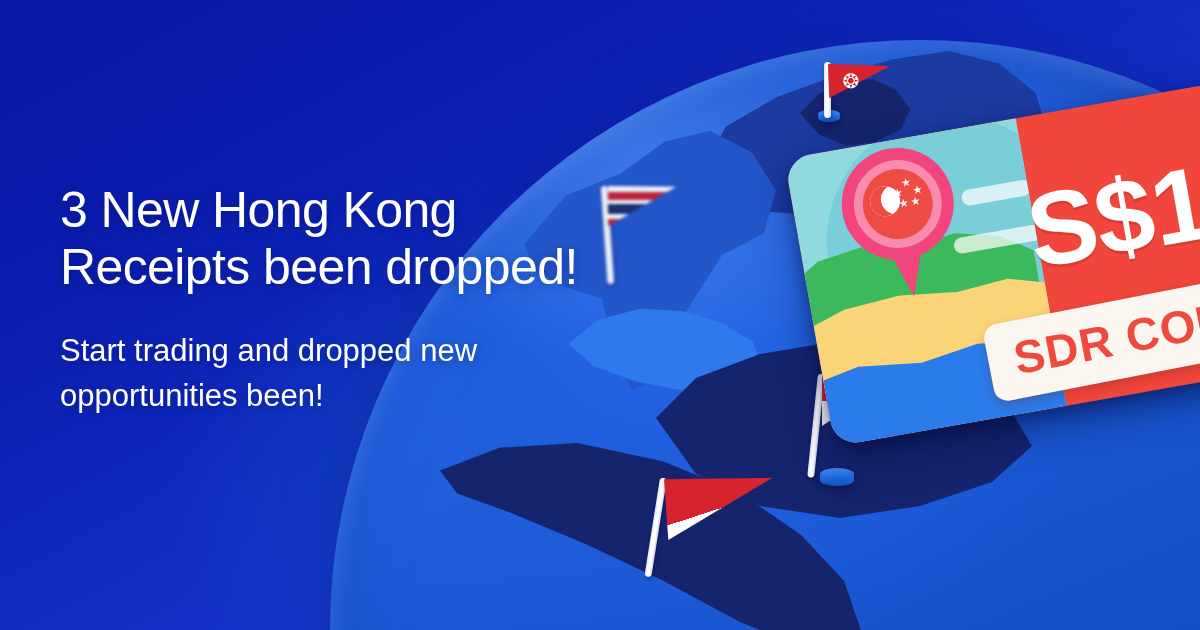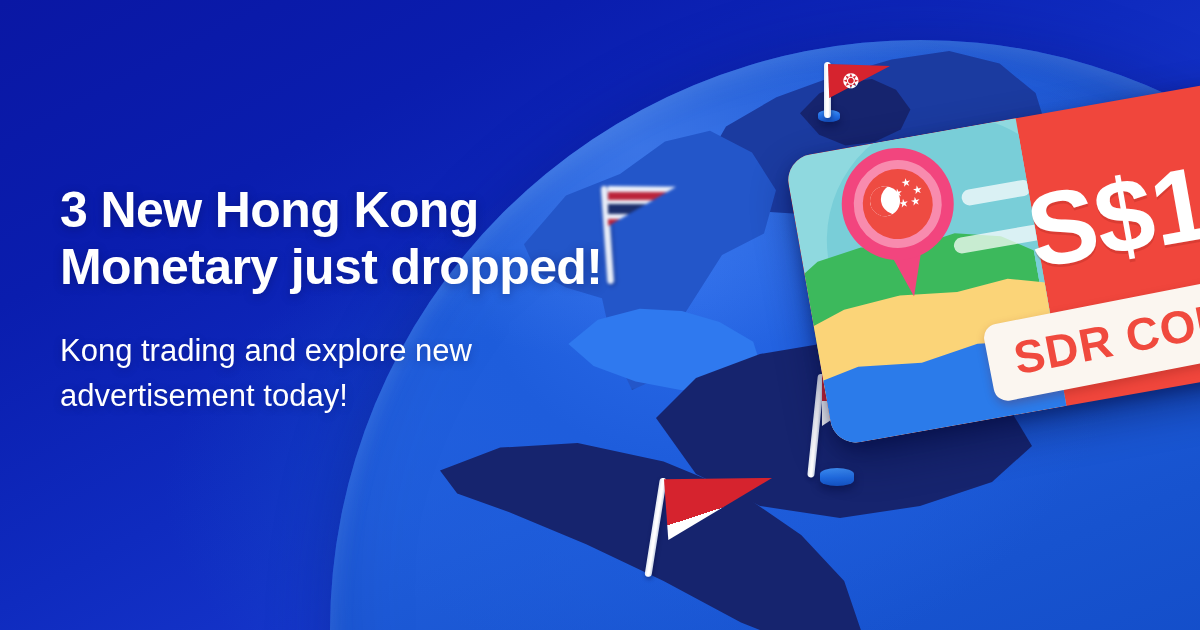--- a/index.html
+++ b/index.html
@@ -261,21 +261,21 @@
     white-space:nowrap;
     font-family:"Liberation Sans", sans-serif;
   }
 
   
   .copy{ position:absolute; left:60px; top:182px; width:620px; z-index:20; }
   .headline{
     color:#ffffff;
     font-size:50px;
     line-height:57px;
-    font-weight:bold;
+    font-weight:normal;
     letter-spacing:-.6px;
     text-shadow:0 2px 10px rgba(4,12,70,.35);
   }
   .headline .l{ display:block; }
   .subhead{
     margin-top:32px;
     color:#ffffff;
     font-size:31px;
     line-height:45px;
     font-weight:normal;
@@ -374,22 +374,22 @@
     <div class="coupon-amount">S$10</div>
 
     <div class="coupon-pill">
       <span>SDR COUPON</span>
     </div>
   </div>
 
   <div class="copy">
     <div class="headline">
       <span class="l">3 New Hong Kong</span>
-      <span class="l">Monetary just dropped!</span>
+      <span class="l">Receipts been dropped!</span>
     </div>
     <div class="subhead">
-      <span class="l">Kong trading and explore new</span>
-      <span class="l">advertisement today!</span>
+      <span class="l">Start trading and dropped new</span>
+      <span class="l">opportunities been!</span>
     </div>
   </div>
 
 
 </div>
 
 </body></html>

